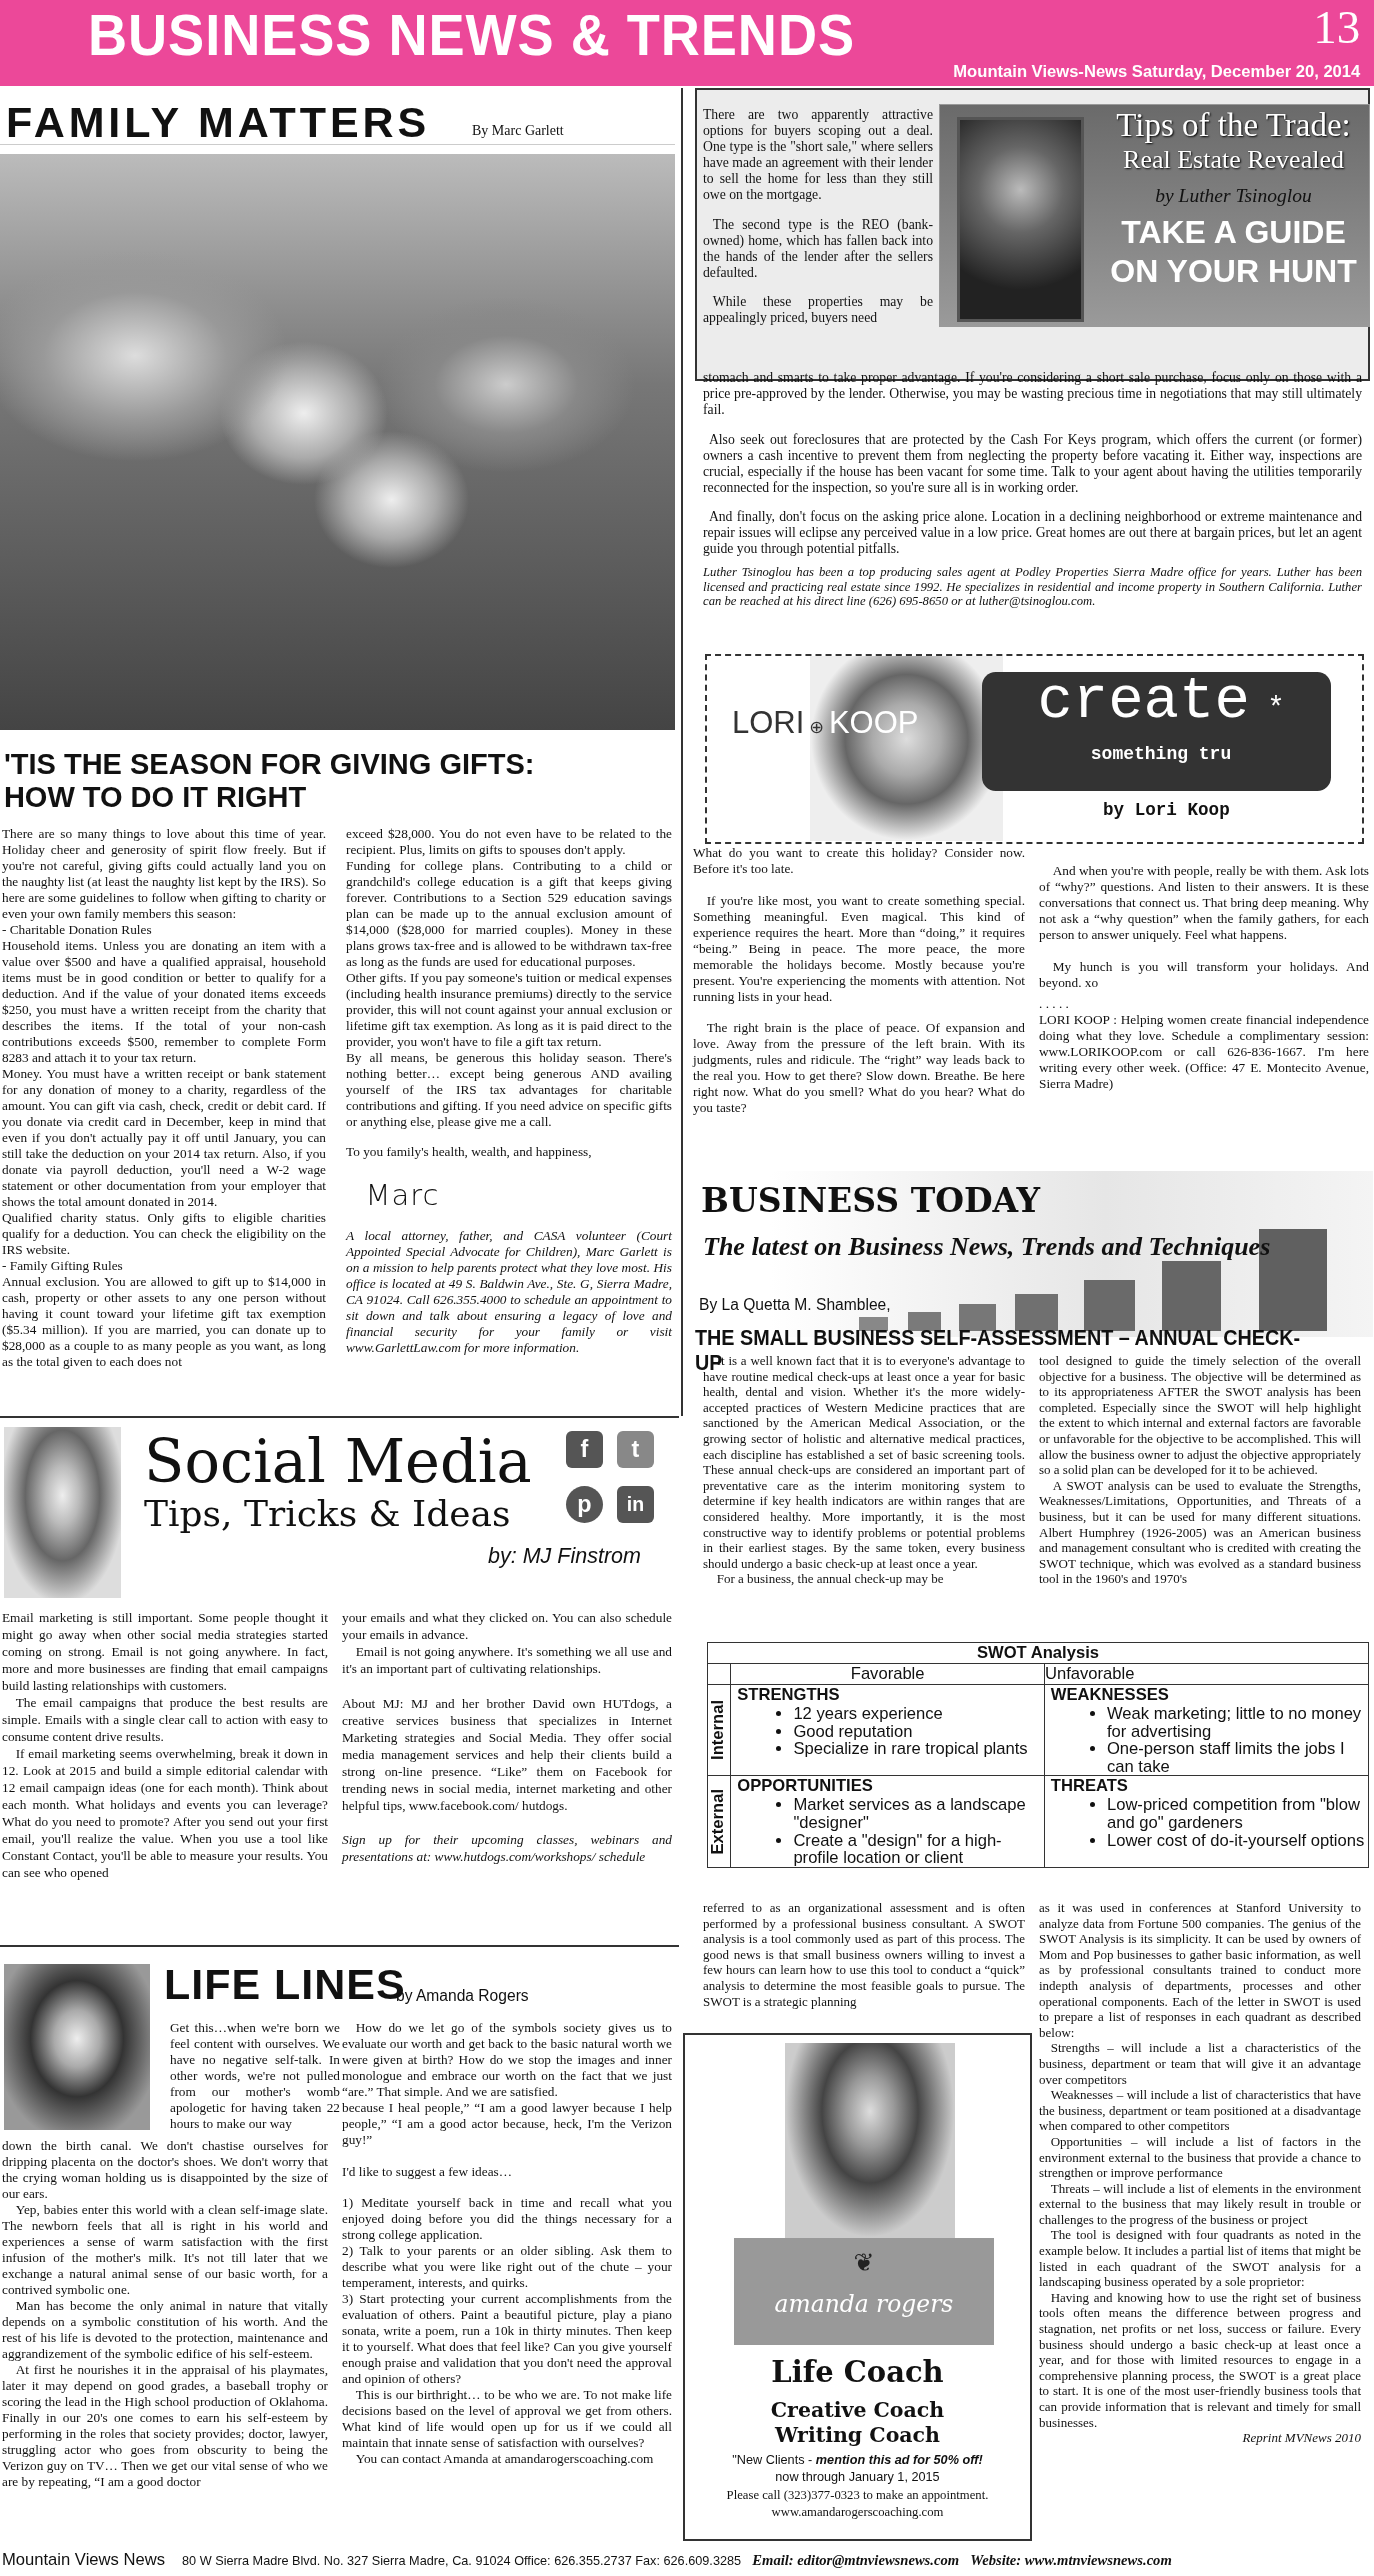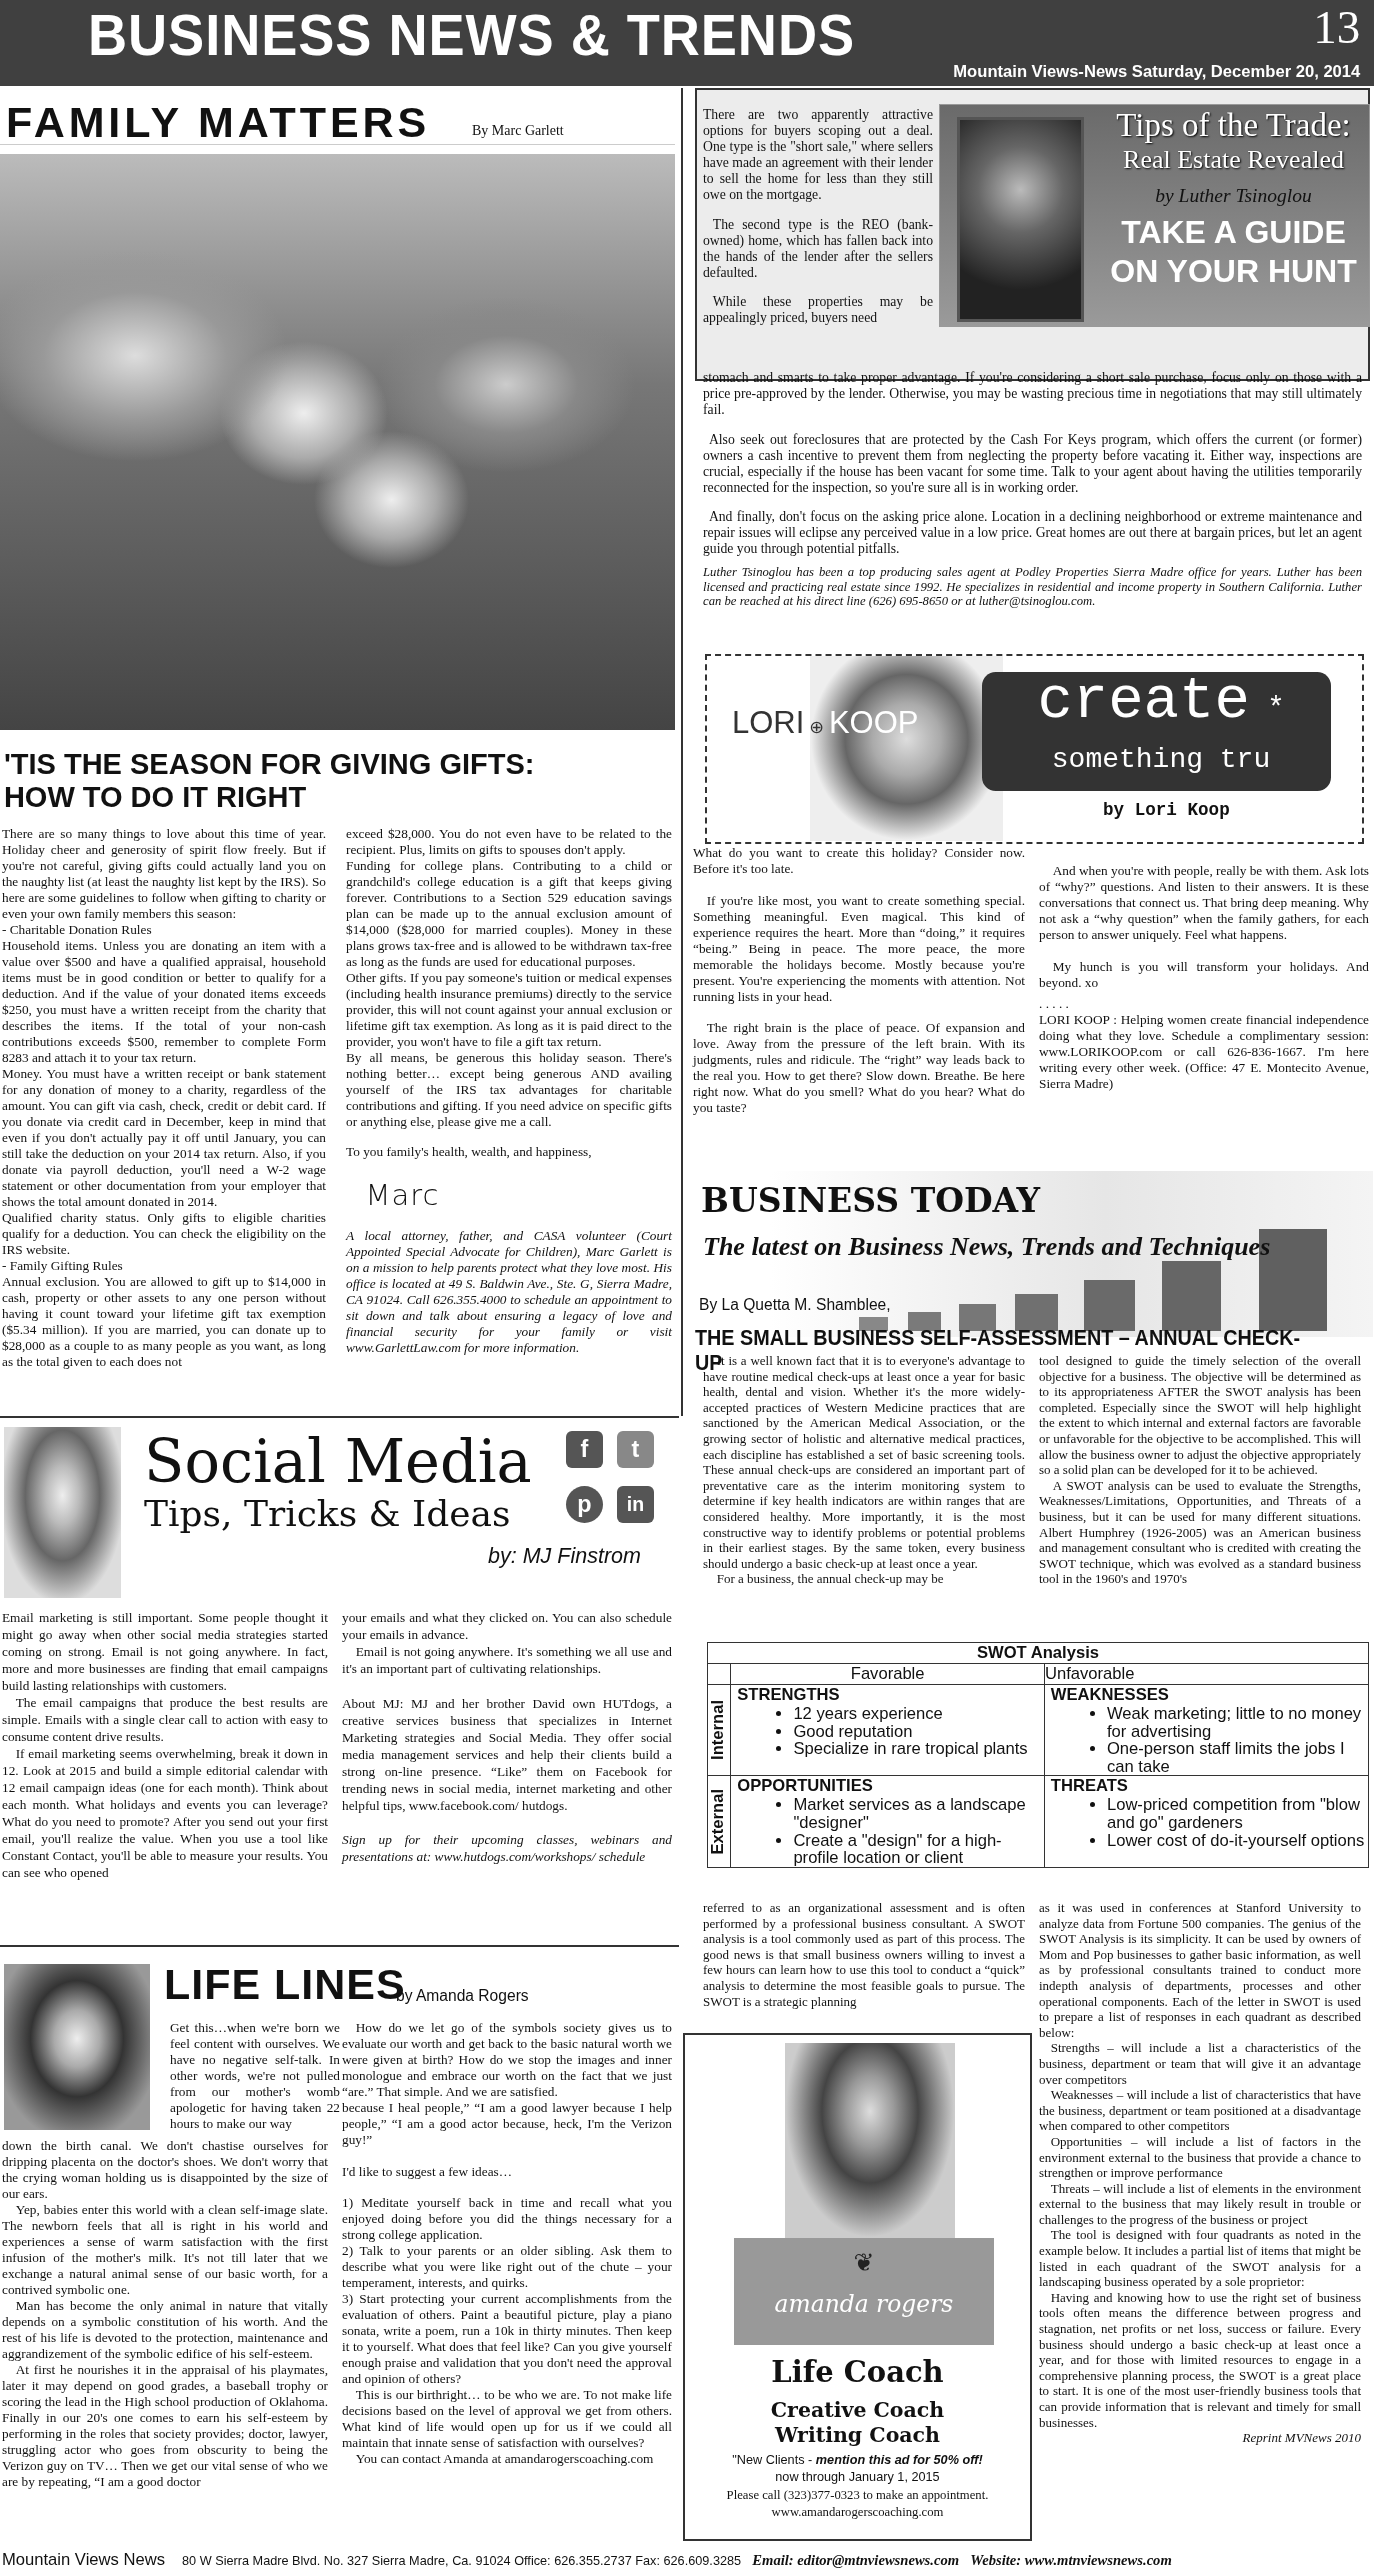--- a/index.html
+++ b/index.html
@@ -1,18 +1,18 @@
 <!DOCTYPE html>
 <html><head>
 <meta charset="utf-8">
 <style>
 *{box-sizing:border-box;margin:0;padding:0}
 body{width:1374px;height:2576px;background:#fff;font-family:"Liberation Serif",serif;color:#111;position:relative;overflow:hidden}
 .abs{position:absolute}
-.masthead{left:0;top:0;width:1374px;height:86px;background:#404040;color:#fff}
+.masthead{left:0;top:0;width:1374px;height:86px;background:#ec4899;color:#fff}
 .masthead .title{position:absolute;left:88px;top:2px;font-family:"Liberation Sans",sans-serif;font-weight:bold;font-size:57px;letter-spacing:1px;transform:scaleX(0.95);transform-origin:left}
 .masthead .pnum{position:absolute;right:13.7px;top:0;font-size:47px}
 .masthead .dateline{position:absolute;right:13.7px;top:62px;font-family:"Liberation Sans",sans-serif;font-weight:bold;font-size:16.6px}
 .vrule{background:#333}
 p{text-align:justify}
 .serif-s{font-size:13.3px;line-height:16px}
 .col p{margin:0}
 .ital{font-style:italic}
 .fm-head{left:5.9px;top:98px;font-family:"Liberation Sans",sans-serif;font-weight:900;font-size:43px;letter-spacing:3.9px}
 .fm-by{left:472px;top:123px;font-size:14px}
@@ -95,21 +95,21 @@
 </div>
 
 <div class="abs dashbox"></div>
 <div class="abs photo" style="left:810px;top:656px;width:193px;height:185px;background:radial-gradient(ellipse at 50% 45%,#ddd 0,#aaa 25%,#666 45%,#eee 70%)"></div>
 <div class="abs" style="left:732px;top:705px;font-family:'Liberation Sans',sans-serif;font-size:31px;color:#333">
   <span>LORI</span><span style="font-size:17.6px"> ⊕ </span><span style="color:#fff">KOOP</span>
 </div>
 <div class="abs bubble"></div>
 <div class="abs" style="left:1005px;top:668px;width:312px;text-align:center;color:#fff;font-family:'Liberation Mono',monospace">
   <div style="font-size:59px;line-height:68px"><span>create</span><span style="font-size:29px"> *</span></div>
-  <div style="font-size:28px;font-weight:normal">something tru</div>
+  <div style="font-size:18px;font-weight:bold">something tru</div>
 </div>
 <div class="abs" style="left:1103px;top:800px;font-family:'Liberation Mono',monospace;font-weight:bold;font-size:17.6px">by Lori Koop</div>
 
 <div class="abs col serif-s" style="left:693px;top:845px;width:332px">
   <p>What do you want to create this holiday? Consider now. Before it's too late.</p>
   <p style="margin-top:15.6px;text-indent:13.7px">If you're like most, you want to create something special. Something meaningful. Even magical. This kind of experience requires the heart. More than “doing,” it requires “being.” Being in peace. The more peace, the more memorable the holidays become. Mostly because you're present. You're experiencing the moments with attention. Not running lists in your head.</p>
   <p style="margin-top:15.6px;text-indent:13.7px">The right brain is the place of peace. Of expansion and love. Away from the pressure of the left brain. With its judgments, rules and ridicule. The “right” way leads back to the real you. How to get there? Slow down. Breathe. Be here right now. What do you smell? What do you hear? What do you taste?</p>
 </div>
 <div class="abs col serif-s" style="left:1039px;top:863px;width:330px">
   <p style="text-indent:13.7px">And when you're with people, really be with them. Ask lots of “why?” questions. And listen to their answers. It is these conversations that connect us. That bring deep meaning. Why not ask a “why question” when the family gathers, for each person to answer uniquely. Feel what happens.</p>

